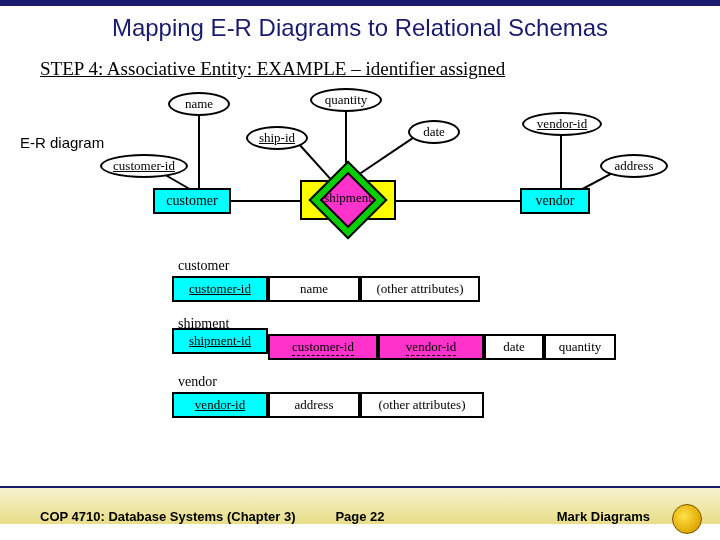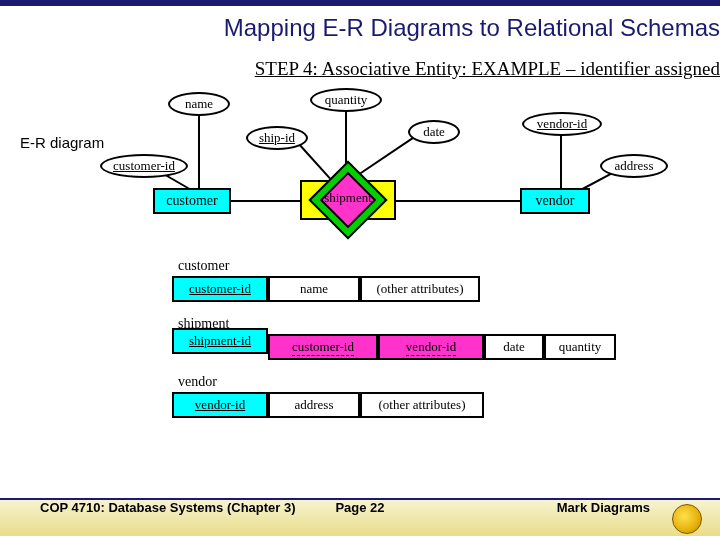--- a/index.html
+++ b/index.html
@@ -7,34 +7,33 @@
     margin: 0;
     width: 720px;
     height: 540px;
     font-family: Arial, sans-serif;
     background: #fff;
     position: relative;
     overflow: hidden;
   }
   .top-bar { height: 6px; background: #1a1a6e; }
   .title {
-    text-align: right;
+    text-align: center;
     font-size: 24px;
     color: #1a1a6e;
     margin: 8px 0 6px 0;
     font-family: Arial, sans-serif;
   }
   .subtitle {
     font-size: 19px;
     color: #000;
     margin-left: 40px;
     margin-top: 16px;
     font-family: "Times New Roman", serif;
     text-decoration: underline;
-    text-align: right;
   }
   .stage {
     position: relative;
     height: 370px;
   }
   .label {
     position: absolute;
     font-size: 14px;
     font-family: Arial, sans-serif;
   }
@@ -108,26 +107,26 @@
     display: flex;
     align-items: center;
     justify-content: center;
     font-size: 13px;
     font-family: "Times New Roman", serif;
     background: #fff;
   }
   .pk { background: #00ffff; text-decoration: underline; }
   .footer {
     position: absolute;
-    bottom: 4px; left: 0; right: 0;
+    bottom: 16px; left: 0; right: 0;
     height: 38px;
     background: linear-gradient(#f7f3d0, #e8dd88);
     border-top: 2px solid #1a1a6e;
     display: flex;
-    align-items: flex-start;
+    align-items: flex-end;
     font-size: 13px;
     font-weight: bold;
     font-family: Arial, sans-serif;
   }
   .footer .course { margin-left: 40px; }
   .footer .page { position: absolute; left: 50%; transform: translateX(-50%); }
   .footer .author { position: absolute; right: 70px; }
   .crest {
     position: absolute;
     right: 18px; bottom: 6px;

